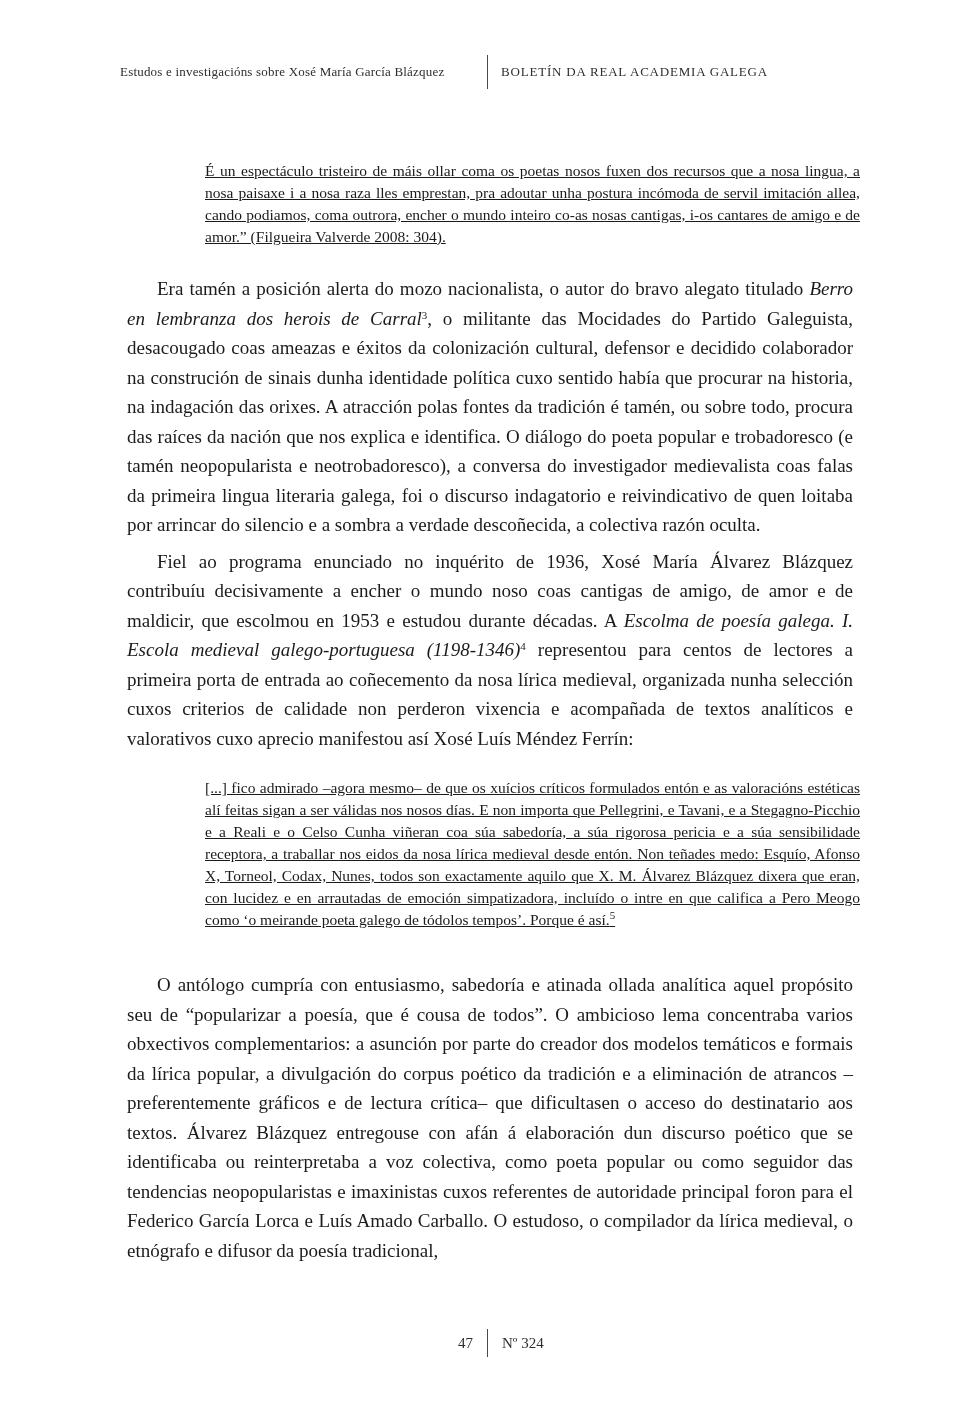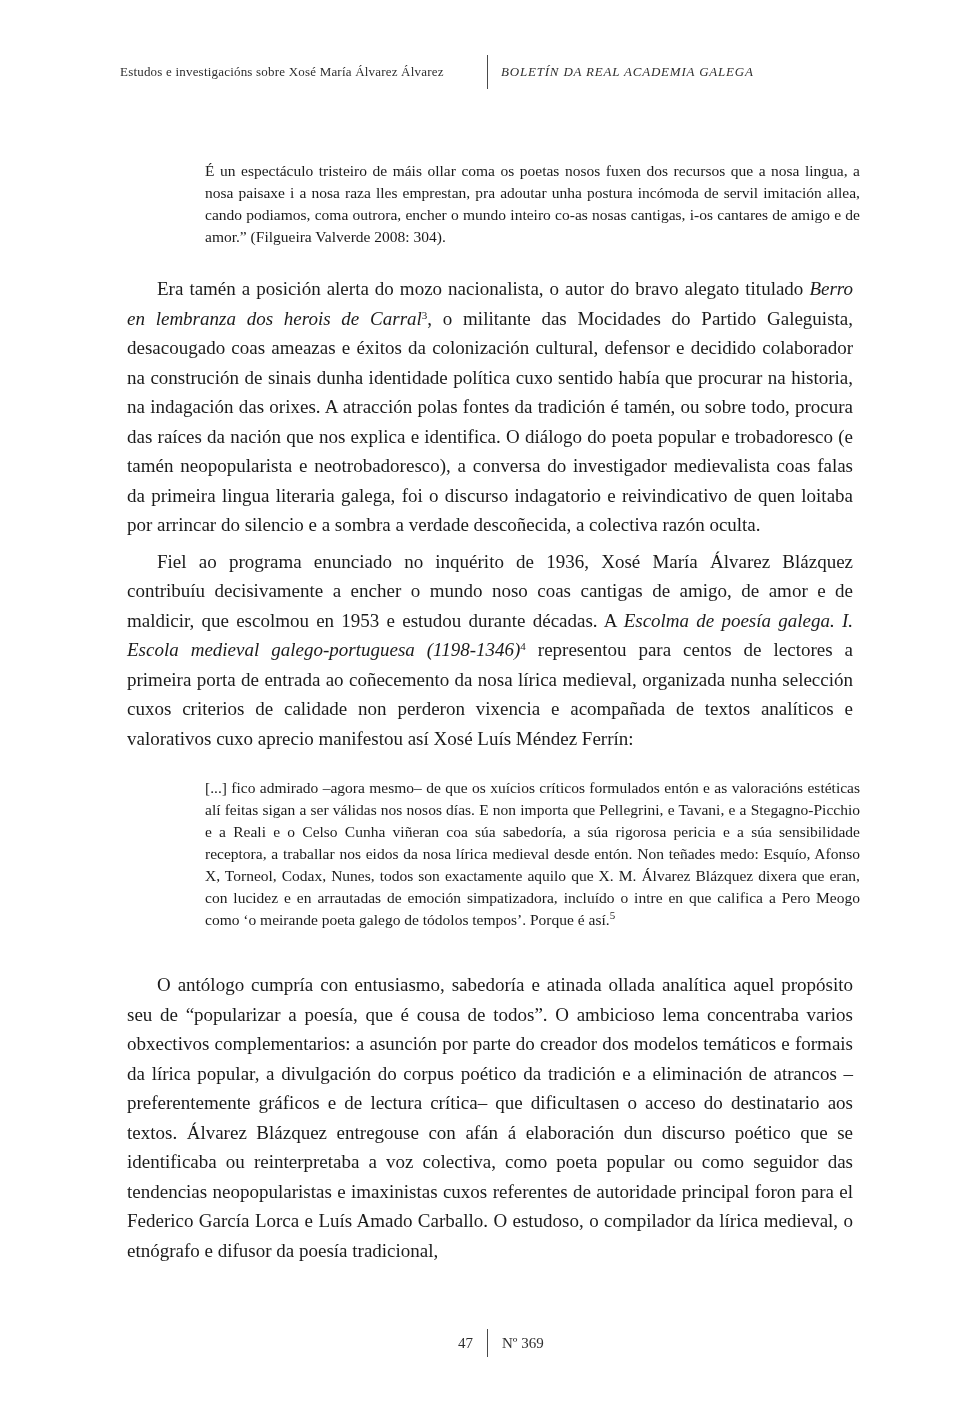--- a/index.html
+++ b/index.html
@@ -32,35 +32,35 @@
   .header-divider {
     position: absolute; left: 367px; top: 1px;
     width: 1px; height: 34px;
     background: #4a4a4a;
   }
   .header-right {
     position: absolute; left: 381px; top: 50%;
     transform: translateY(-50%);
     white-space: nowrap;
     letter-spacing: 0.8px;
-    font-style: italic;
   }
 
   
   .content {
     position: absolute;
     top: 160px; left: 120px;
     width: 740px;
     text-align: justify;
   }
   .quote {
     font-size: 15.5px;
     line-height: 22px;
     margin: 0 0 26px 85px;
     text-align: justify;
+    text-decoration: underline;
   }
   .quote.mid {
     margin: 24px 0 39px 85px;
   }
   .para {
     font-size: 19px;
     line-height: 29.5px;
     margin: 7px;
     text-indent: 30px;
     text-align: justify;
@@ -94,21 +94,21 @@
     position: absolute; left: 502px; top: 50%;
     transform: translateY(-50%);
   }
 </style>
 </head>
 <body>
 
 <div class="page">
 
   <header class="page-header">
-    <span class="header-left">Estudos e investigacións sobre Xosé María Álvarez Álvarez</span>
+    <span class="header-left">Estudos e investigacións sobre Xosé María García Blázquez</span>
     <span class="header-divider"></span>
     <span class="header-right">BOLETÍN DA REAL ACADEMIA GALEGA</span>
   </header>
 
   <main class="content">
 
     <blockquote class="quote"><span>É un espectáculo tristeiro de máis ollar coma os poetas nosos fuxen dos recursos que a nosa lingua, a nosa paisaxe i a nosa raza lles emprestan, pra adoutar unha postura incómoda de servil imitación allea, cando podiamos, coma outrora, encher o mundo inteiro co-as nosas cantigas, i-os cantares de amigo e de amor.” (Filgueira Valverde 2008: 304).</span></blockquote>
 
     <p class="para"><span>Era tamén a posición alerta do mozo nacionalista, o autor do bravo alegato titulado </span><em class="title-italic">Berro en lembranza dos herois de Carral</em><sup class="fn">3</sup><span>, o militante das Mocidades do Partido Galeguista, desacougado coas ameazas e éxitos da colonización cultural, defensor e decidido colaborador na construción de sinais dunha identidade política cuxo sentido había que procurar na historia, na indagación das orixes. A atracción polas fontes da tradición é tamén, ou sobre todo, procura das raíces da nación que nos explica e identifica. O diálogo do poeta popular e trobadoresco (e tamén neopopularista e neotrobadoresco), a conversa do investigador medievalista coas falas da primeira lingua literaria galega, foi o discurso indagatorio e reivindicativo de quen loitaba por arrincar do silencio e a sombra a verdade descoñecida, a colectiva razón oculta.</span></p>
 
@@ -116,16 +116,16 @@
 
     <blockquote class="quote mid"><span>[...] fico admirado –agora mesmo– de que os xuícios críticos formulados entón e as valoracións estéticas alí feitas sigan a ser válidas nos nosos días. E non importa que Pellegrini, e Tavani, e a Stegagno-Picchio e a Reali e o Celso Cunha viñeran coa súa sabedoría, a súa rigorosa pericia e a súa sensibilidade receptora, a traballar nos eidos da nosa lírica medieval desde entón. Non teñades medo: Esquío, Afonso X, Torneol, Codax, Nunes, todos son exactamente aquilo que X. M. Álvarez Blázquez dixera que eran, con lucidez e en arrautadas de emoción simpatizadora, incluído o intre en que califica a Pero Meogo como ‘o meirande poeta galego de tódolos tempos’. Porque é así.</span><sup class="fn">5</sup></blockquote>
 
     <p class="para"><span>O antólogo cumpría con entusiasmo, sabedoría e atinada ollada analítica aquel propósito seu de “popularizar a poesía, que é cousa de todos”. O ambicioso lema concentraba varios obxectivos complementarios: a asunción por parte do creador dos modelos temáticos e formais da lírica popular, a divulgación do corpus poético da tradición e a eliminación de atrancos –preferentemente gráficos e de lectura crítica– que dificultasen o acceso do destinatario aos textos. Álvarez Blázquez entregouse con afán á elaboración dun discurso poético que se identificaba ou reinterpretaba a voz colectiva, como poeta popular ou como seguidor das tendencias neopopularistas e imaxinistas cuxos referentes de autoridade principal foron para el Federico García Lorca e Luís Amado Carballo. O estudoso, o compilador da lírica medieval, o etnógrafo e difusor da poesía tradicional,</span></p>
 
   </main>
 
   <footer class="page-footer">
     <span class="footer-page-number">47</span>
     <span class="footer-divider"></span>
-    <span class="footer-issue">Nº 369</span>
+    <span class="footer-issue">Nº 324</span>
   </footer>
 
 </div>
 
 </body></html>

